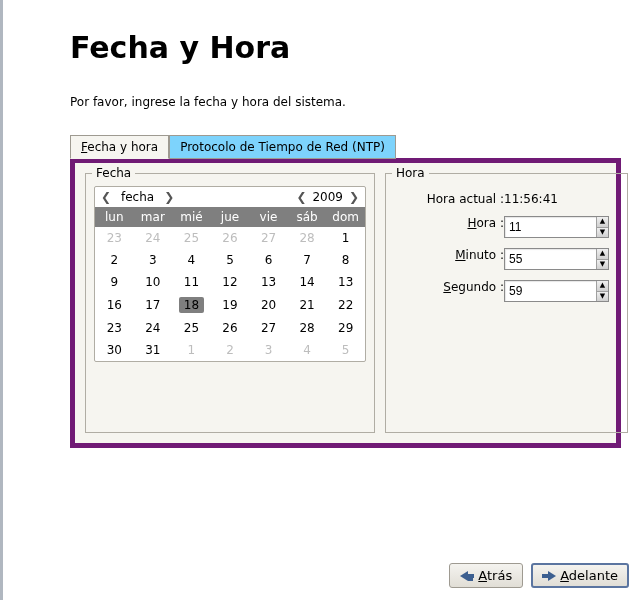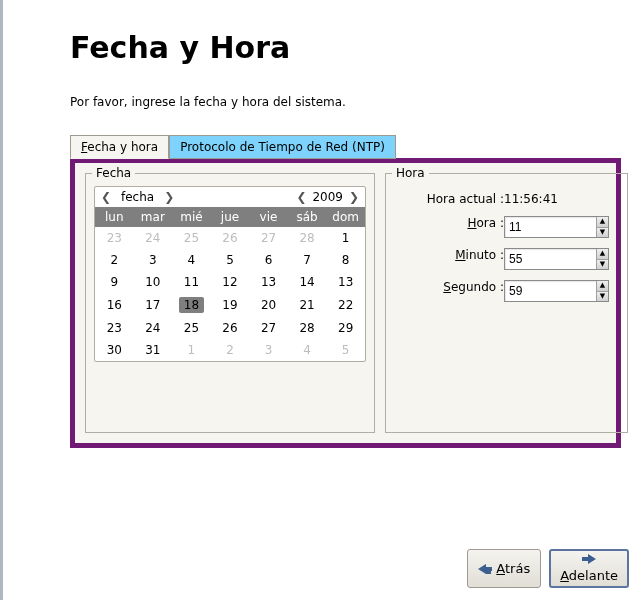--- a/index.html
+++ b/index.html
@@ -166,21 +166,20 @@
     background: linear-gradient(#f4f3ef,#e1ded6);
     border-radius: 3px;
     cursor: pointer;
     font-size: 13px;
     color: #000;
     justify-content: space-between;
   }
   .btn.primary {
     border: 2px solid #5b75a0;
     padding: 3px 9px;
-    flex-direction: column;
   }
   .btn .ul { text-decoration: underline; }
   .arrow-left, .arrow-right {
     width: 0; height: 0; display: inline-block;
   }
   .arrow-left {
     border-top: 5px solid transparent;
     border-bottom: 5px solid transparent;
     border-right: 8px solid #3c5f90;
   }

